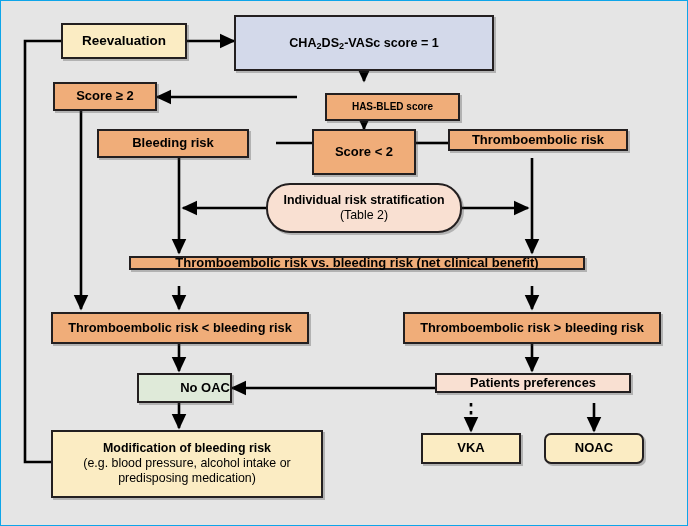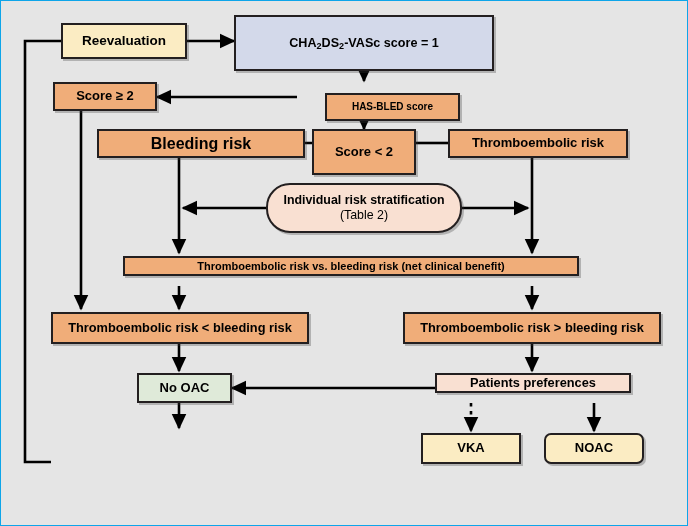--- a/index.html
+++ b/index.html
@@ -106,55 +106,60 @@
   </div>
 
   <div class="node fill-orange" style="left:52px;top:81px;width:104px;height:29px;font-size:13px;">
     <span class="l1">Score ≥ 2</span>
   </div>
 
   <div class="node fill-orange" style="left:311px;top:128px;width:104px;height:46px;font-size:13px;">
     <span class="l1">Score &lt; 2</span>
   </div>
 
-  <div class="node fill-orange" style="left:96px;top:128px;width:208px;height:29px;font-size:16px;">
+  <div class="node fill-orange" style="left:96px;top:128px;width:152px;height:29px;font-size:13px;">
     <span class="l1">Bleeding risk</span>
   </div>
 
-  <div class="node fill-orange" style="left:447px;top:128px;width:180px;height:29px;font-size:13px;">
+  <div class="node fill-orange" style="left:447px;top:128px;width:180px;height:22px;font-size:13px;">
     <span class="l1">Thromboembolic risk</span>
   </div>
 
   <div class="node fill-peach" style="left:265px;top:182px;width:196px;height:50px;font-size:12.4px;border-radius:24px;">
     <span class="l1">Individual risk stratification</span>
     <span class="l2">(Table 2)</span>
   </div>
 
-  <div class="node fill-orange" style="left:122px;top:255px;width:456px;height:20px;font-size:11px;">
+  <div class="node fill-orange" style="left:128px;top:255px;width:456px;height:14px;font-size:13px;">
     <span class="l1">Thromboembolic risk vs. bleeding risk (net clinical benefit)</span>
   </div>
 
   <div class="node fill-orange" style="left:50px;top:311px;width:258px;height:32px;font-size:12.8px;">
     <span class="l1">Thromboembolic risk &lt; bleeding risk</span>
   </div>
 
   <div class="node fill-orange" style="left:402px;top:311px;width:258px;height:32px;font-size:12.8px;">
     <span class="l1">Thromboembolic risk &gt; bleeding risk</span>
   </div>
 
-  <div class="node fill-green" style="left:136px;top:372px;width:95px;height:30px;font-size:13px;">
+  <div class="node fill-green" style="left:136px;top:372px;width:95px;height:30px;font-size:13px;align-items:flex-end;">
     <span class="l1">No OAC</span>
   </div>
 
   <div class="node fill-peach" style="left:434px;top:372px;width:196px;height:20px;font-size:12.8px;">
     <span class="l1">Patients preferences</span>
   </div>
 
   <div class="node fill-cream" style="left:420px;top:432px;width:100px;height:31px;font-size:13px;">
     <span class="l1">VKA</span>
   </div>
 
   <div class="node fill-cream" style="left:543px;top:432px;width:100px;height:31px;font-size:13px;border-radius:7px;">
     <span class="l1">NOAC</span>
   </div>
 
+  <div class="node fill-cream" style="left:50px;top:429px;width:272px;height:68px;font-size:12.4px;">
+    <span class="l1">Modification of bleeding risk</span>
+    <span class="l2">(e.g. blood pressure, alcohol intake or</span>
+    <span class="l3">predisposing medication)</span>
+  </div>
 
 </div>
 
 </body></html>

